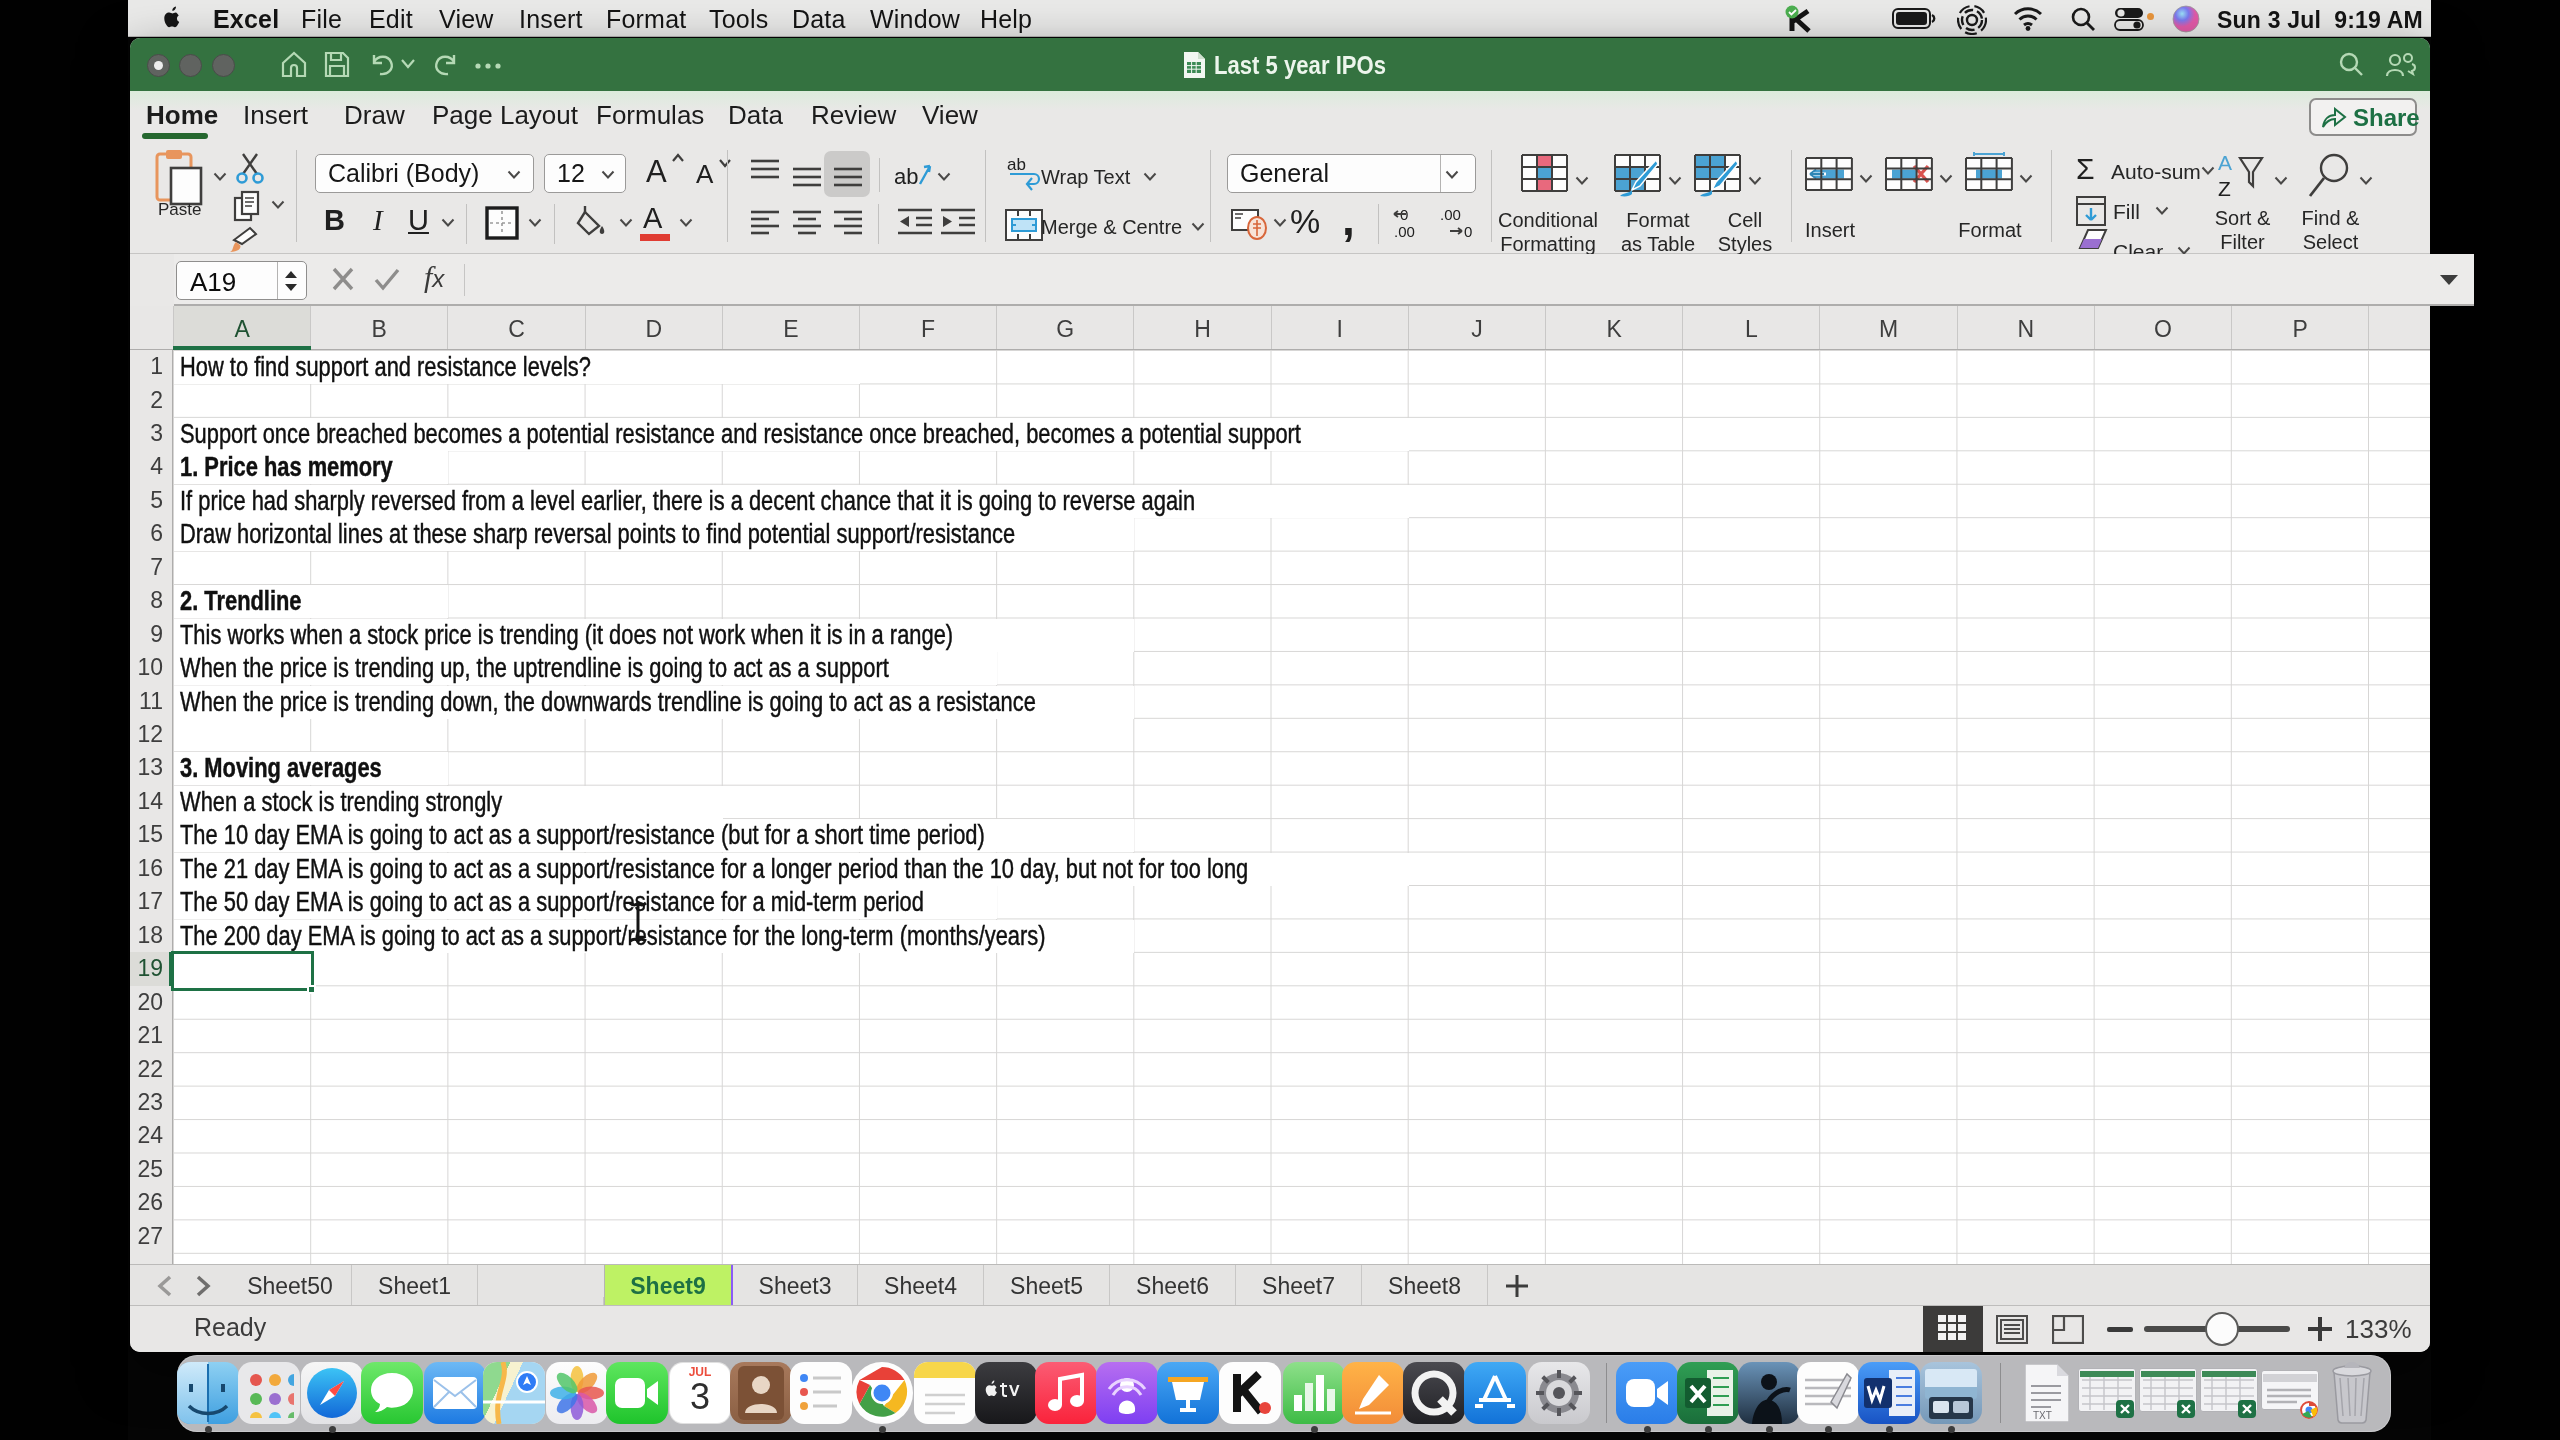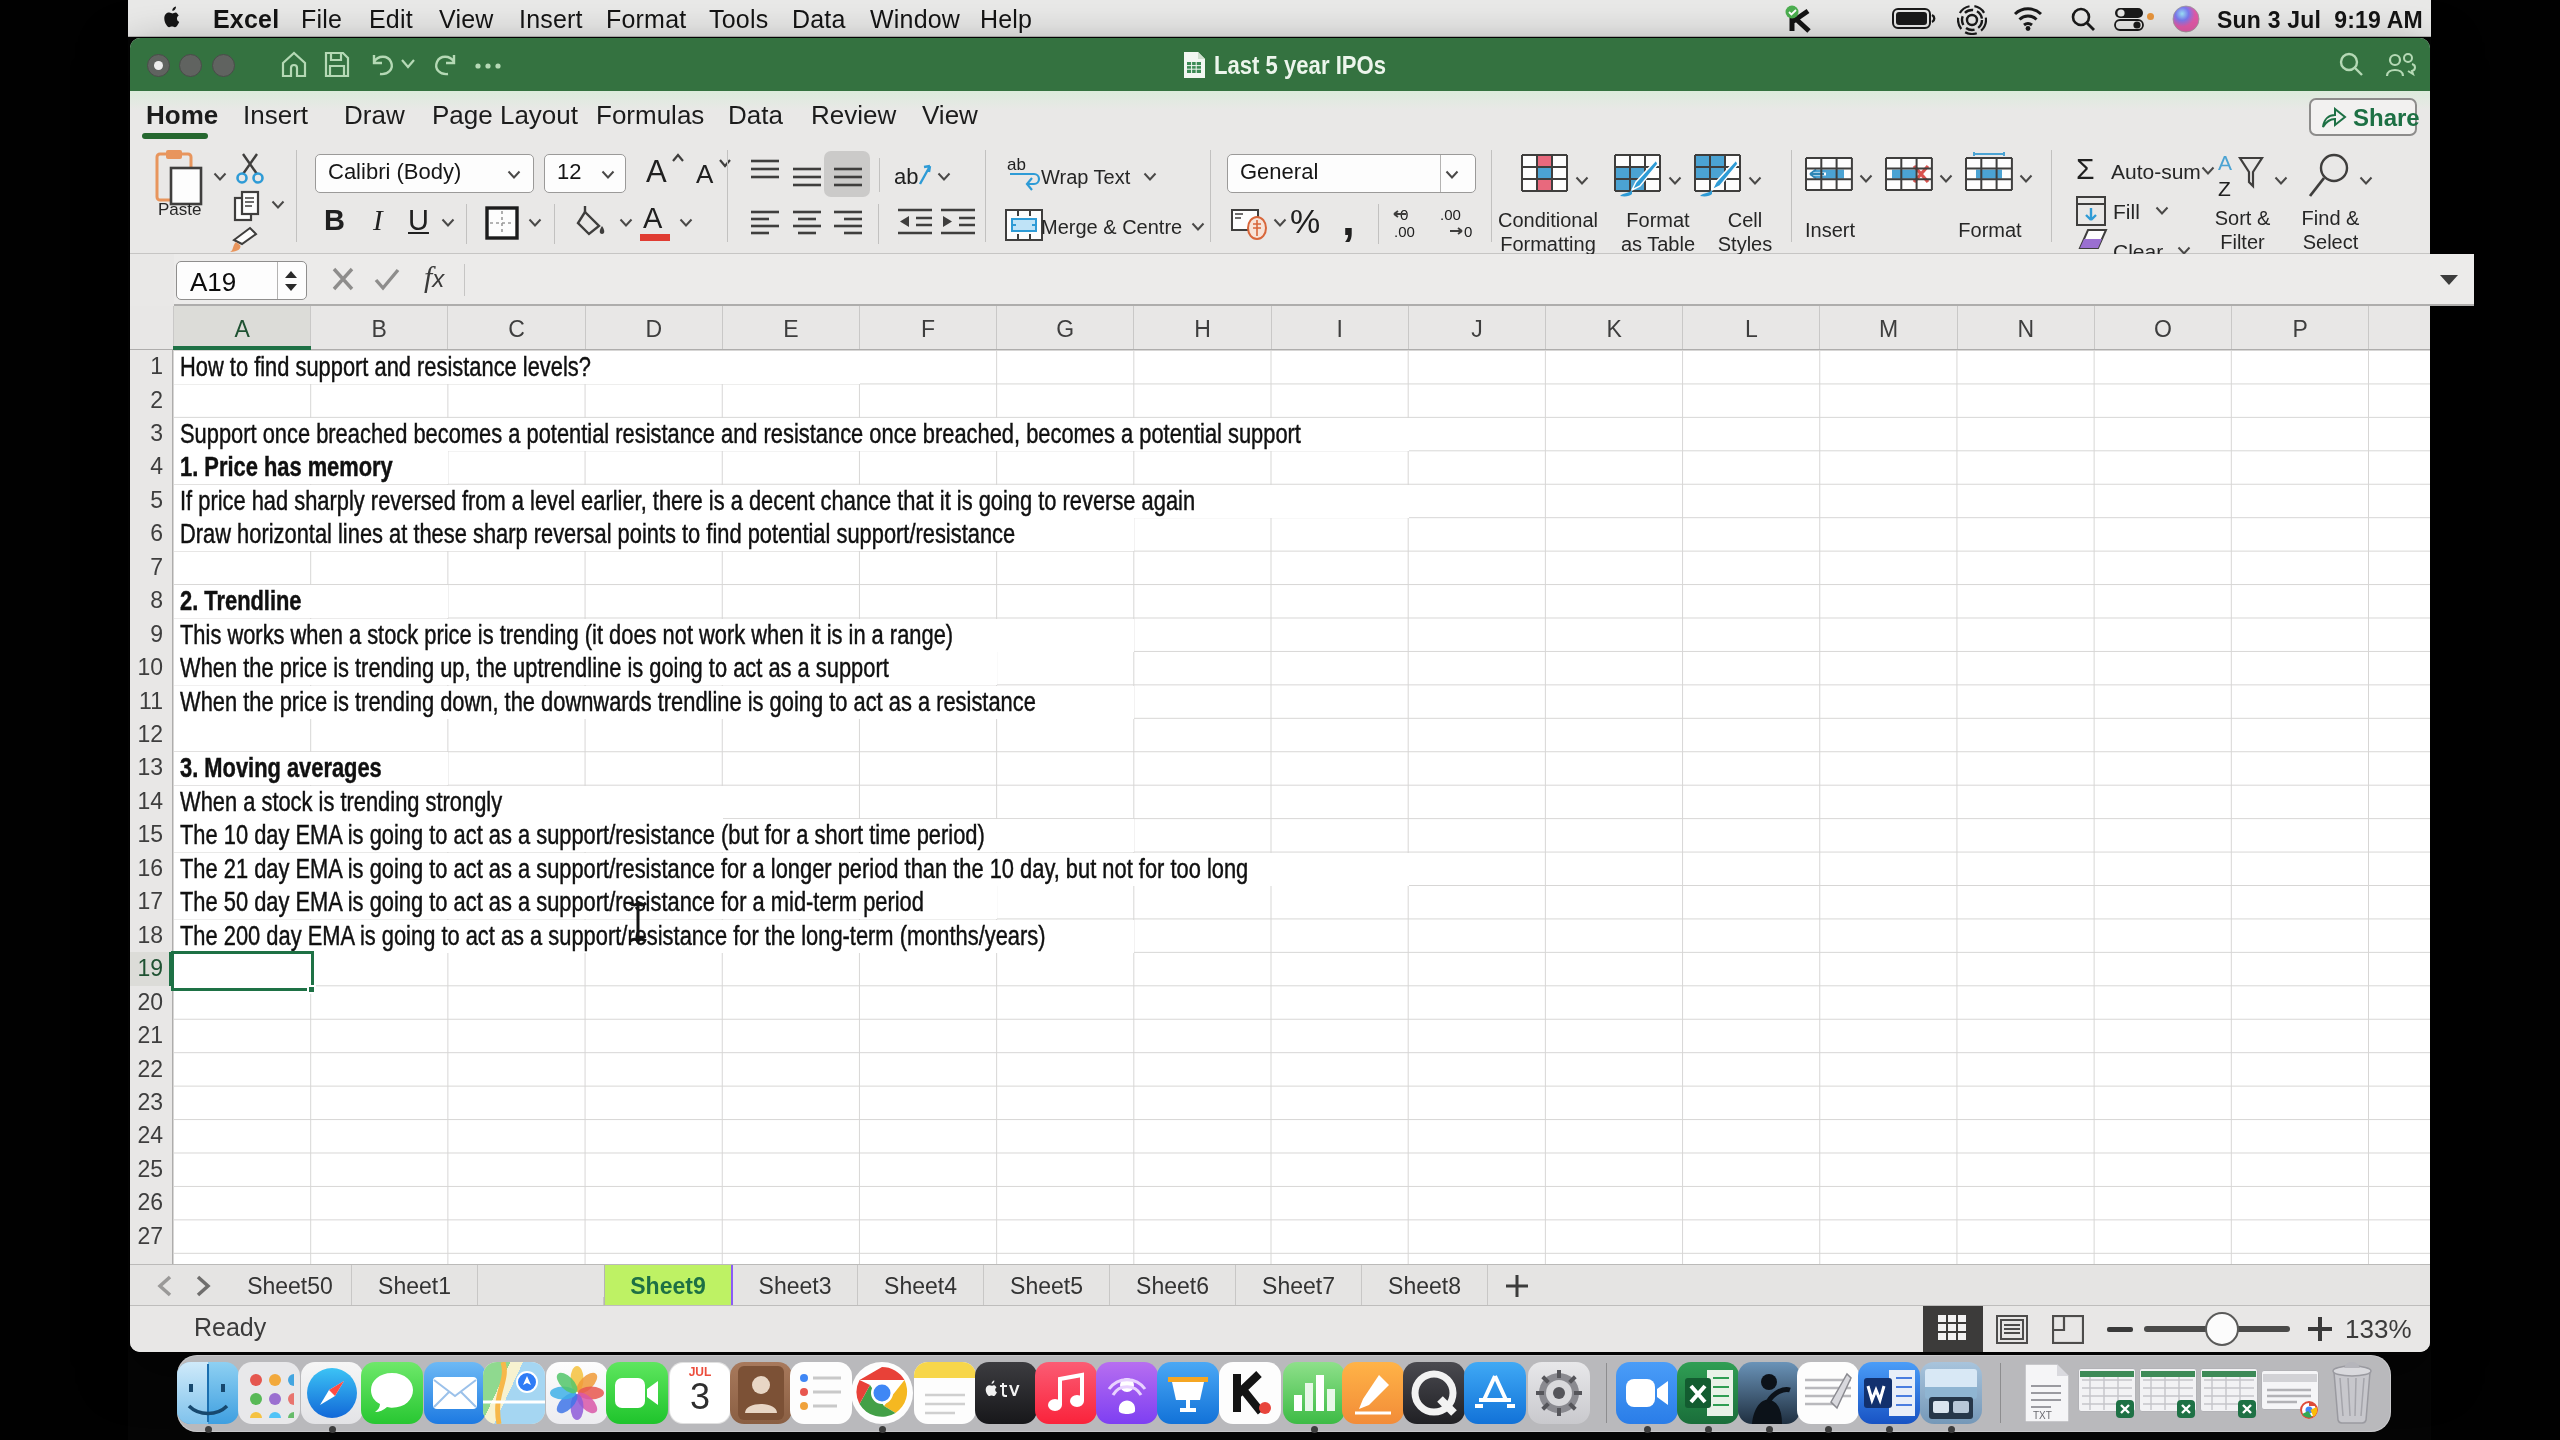--- a/index.html
+++ b/index.html
@@ -8,21 +8,21 @@
 #menubar{position:absolute;left:0;top:0;width:2303px;height:37px;background:#e9e9e8;color:#141414;border-bottom:1px solid #b7b6b5;}
 .mi{position:absolute;top:5px;font-size:25px;line-height:29px;letter-spacing:0.2px;}
 #win{position:absolute;left:2px;top:38px;width:2300px;height:1314px;border-radius:10px;background:#e9e8e7;box-shadow:0 0 0 1px rgba(0,0,0,0.4),0 18px 50px rgba(0,0,0,0.55);}
 #titlebar{position:absolute;left:0;top:0;width:100%;height:53px;background:#347240;border-radius:10px 10px 0 0;}
 .tl{position:absolute;top:16px;width:23px;height:23px;border-radius:50%;background:#606360;border:1px solid #494c49;}
 .tic{position:absolute;top:13px;}
 #tabrow{position:absolute;left:0;top:53px;width:100%;height:49px;background:linear-gradient(#dcebdc,#e9e8e7 40%);}
 .rtab{position:absolute;top:9px;font-size:26px;color:#1c1c1c;}
 #toolbar{position:absolute;left:0;top:102px;width:100%;height:114px;background:#e9e8e7;border-bottom:1px solid #c6c5c4;}
 .sep{position:absolute;top:10px;width:1px;height:92px;background:#c2c1c0;}
-.tbx{position:absolute;height:39px;background:#fdfdfd;border:1px solid #9b9a99;border-radius:5px;color:#161616;font-size:22px;}
+.tbx{position:absolute;height:39px;background:#fdfdfd;border:1px solid #9b9a99;border-radius:5px;color:#161616;font-size:25px;}
 .chev{position:absolute;width:16px;height:16px;}
 .lbl{position:absolute;font-size:17px;color:#262626;white-space:nowrap;}
 .lbl2{position:absolute;font-size:20px;color:#262626;text-align:center;line-height:24px;white-space:nowrap;}
 #fbar{position:absolute;left:0;top:216px;width:100%;height:52px;background:#ecebea;border-bottom:2px solid #aeadac;margin-left:44px;}
 #namebox{position:absolute;left:2px;top:7px;width:131px;height:39px;background:#fdfdfd;border:1px solid #8f8e8d;border-radius:5px;}
 #sheet{position:absolute;left:0;top:268px;width:100%;height:958px;background:#fff;overflow:hidden;}
 #cells{position:absolute;left:43px;top:44px;width:2257px;height:914px;
  background-image:linear-gradient(to right,#d7d6d5 1px,transparent 1px),linear-gradient(to bottom,#d7d6d5 1px,transparent 1px);
  background-size:137.2px 33.45px;background-position:0 0;}
 #colhdr{position:absolute;left:0;top:0;width:100%;height:44px;background:#e8e7e6;border-bottom:1px solid #aeadac;}

